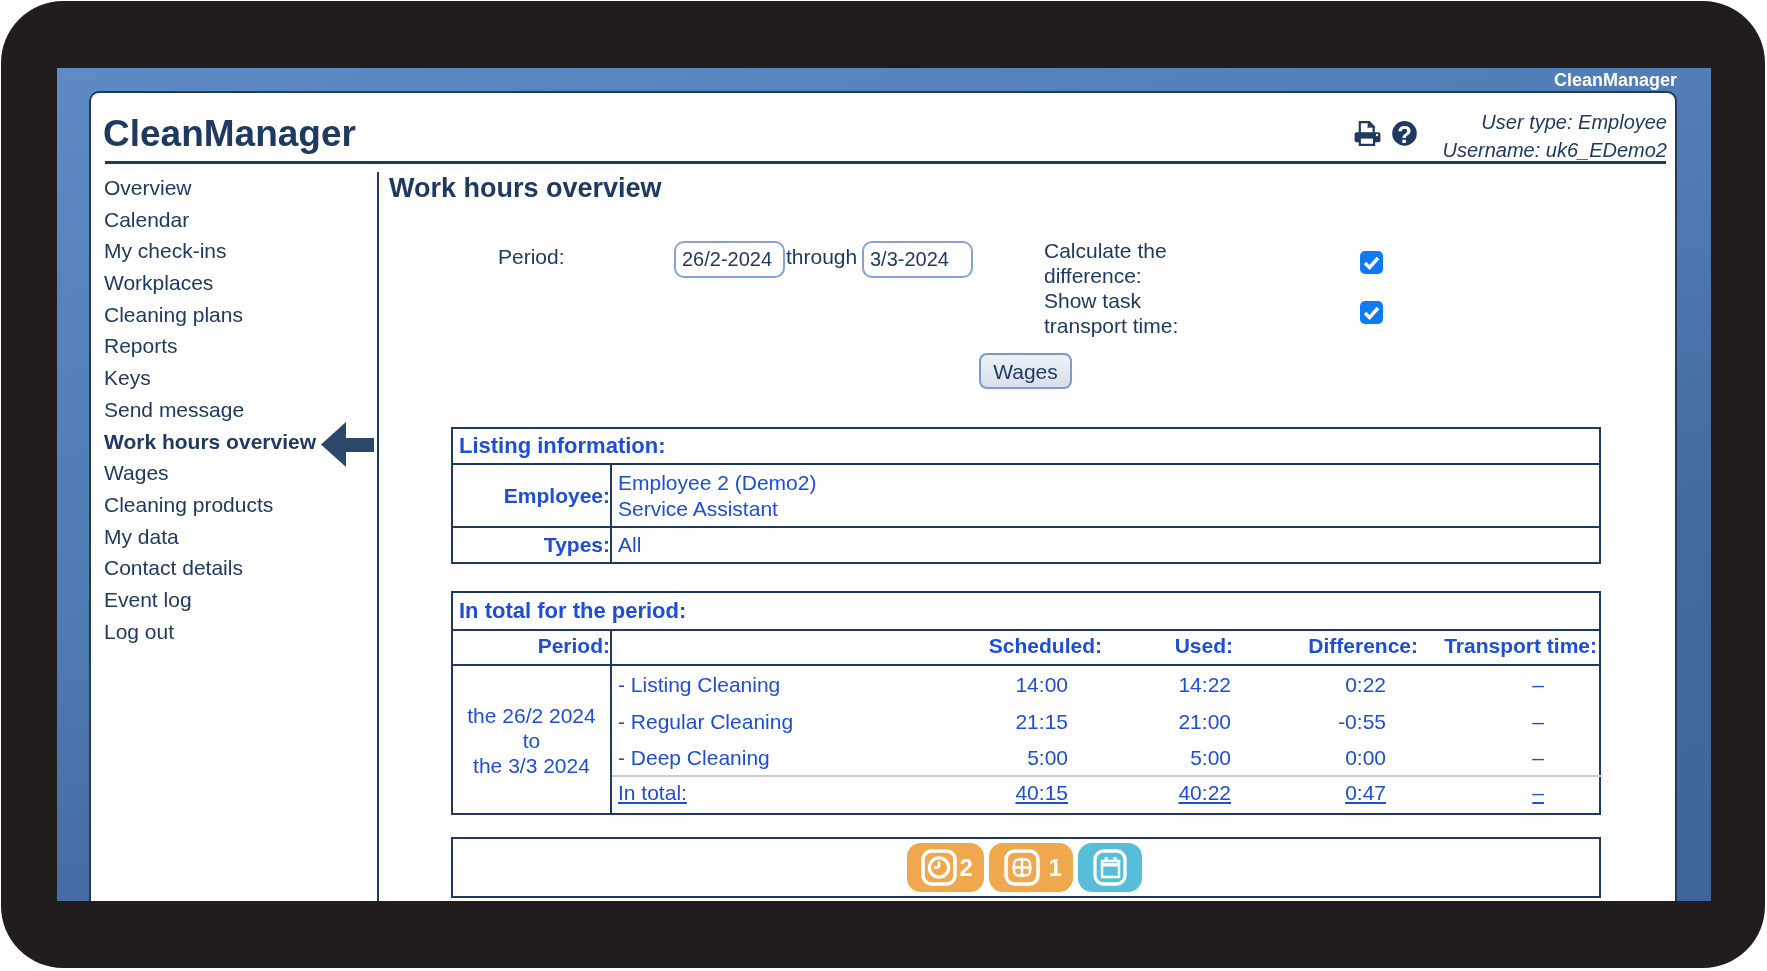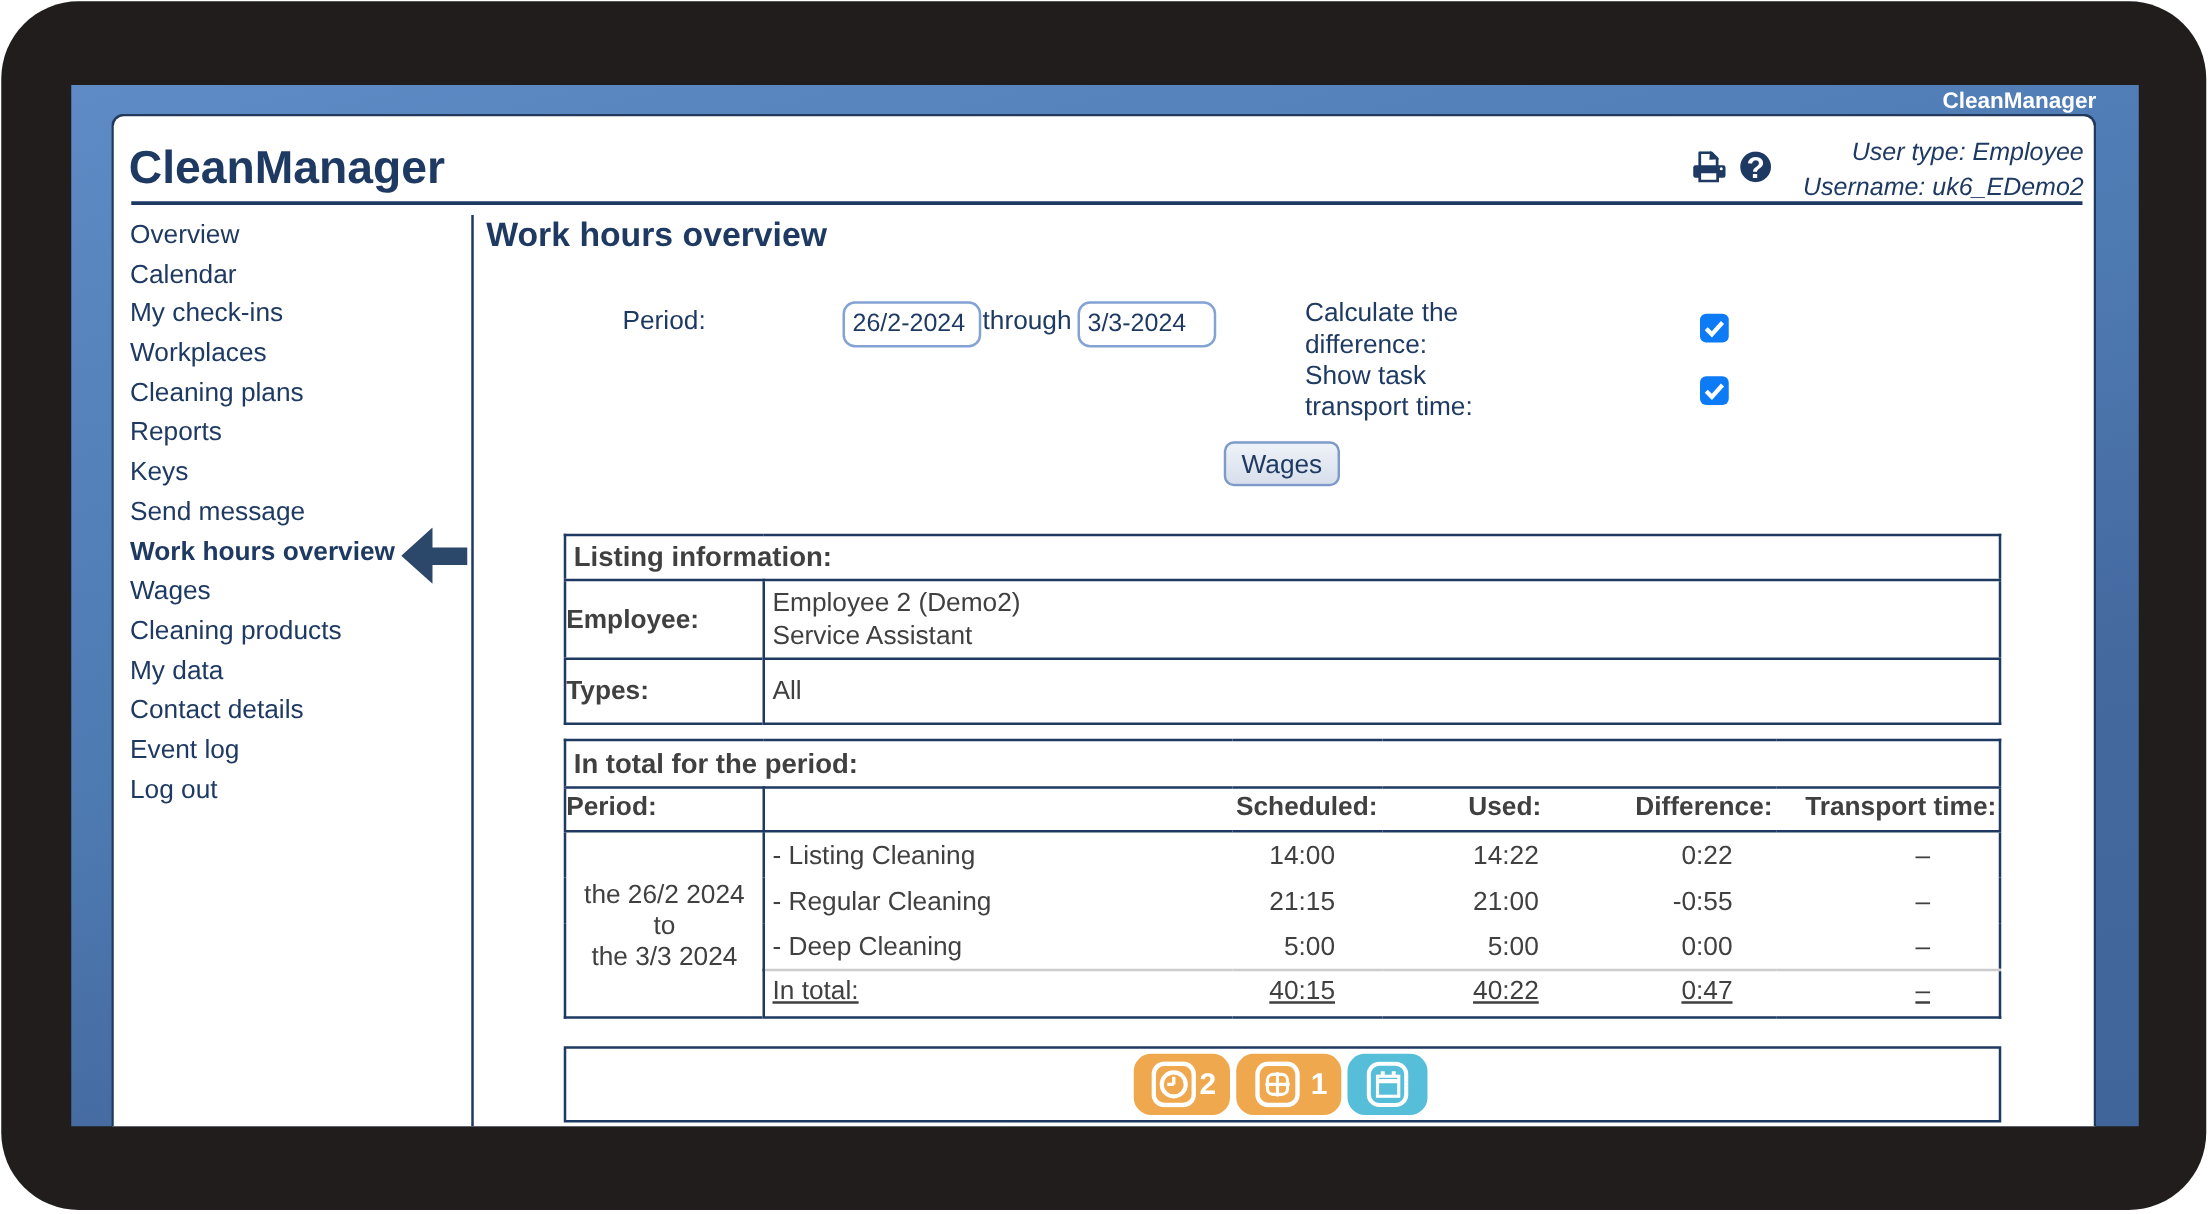--- a/index.html
+++ b/index.html
@@ -27,33 +27,33 @@
   
   .h2 { position:absolute; left:298px; top:80px; font-size:27px; font-weight:bold; }
 
   .lbl { position:absolute; font-size:21px; }
   .inp { position:absolute; width:111px; height:37px; border:2px solid #84a2d4; border-radius:10px; background:#fff;
          font-size:20px; color:#1e3a62; padding-left:6px; display:flex; align-items:center; }
   .chk { position:absolute; width:23px; height:23px; background:#0d7bf5; border-radius:5px; color:#fff; }
   .btn-update { position:absolute; left:888px; top:260px; width:93px; height:36px; border:2px solid #7e9aca; border-radius:8px;
                 background:linear-gradient(#eef2f8, #d8dfeb); font-size:21px; color:#1e3a62; text-align:center; line-height:33px; }
 
-  table { border-collapse:collapse; color:#404040; font-size:21px; table-layout:fixed; }
+  table { border-collapse:collapse; color:#1d4ed8; font-size:21px; table-layout:fixed; }
   .tbl { position:absolute; left:360px; width:1150px; border:2px solid #1e3a62; }
   .tbl th, .tbl td { padding:0; }
   .t1 { top:334px; }
   .t2 { top:498px; }
   .tbl th.tt { text-align:left; font-weight:bold; font-size:22px; padding-left:6px; height:36px; }
   .t1 th.tt { border-bottom:2px solid #1e3a62; }
   .t2 th.tt { border-bottom:2px solid #1e3a62; height:38px; }
-  .tbl td.rh { font-weight:bold; text-align:left; border-right:2px solid #1e3a62; }
+  .tbl td.rh { font-weight:bold; text-align:right; border-right:2px solid #1e3a62; }
   .t1 .row2 td { border-top:2px solid #1e3a62; }
   .tbl td.tv { padding-left:6px; line-height:26px; }
   .t1 tr:nth-child(2) td { height:63px; }
-  .t1 tr:nth-child(3) td { height:52px;margin-left:48px; }
+  .t1 tr:nth-child(3) td { height:36px;margin-left:48px; }
   .t2 .colh td { font-weight:bold; height:35px; padding-top:0; padding-bottom:3px; border-bottom:2px solid #1e3a62; }
   .tbl td.period { border-right:2px solid #1e3a62; text-align:center; line-height:25px; }
   .tbl td.nm { padding-left:6px; }
   .t2 td { height:37px; padding-top:2px; }
   .tbl td.c3, .tbl td.c4, .tbl td.c5, .tbl td.c6 { text-align:right; }
   .tbl td.c3 { padding-right:38px; } .tbl td.c4 { padding-right:5px; } .tbl td.c5 { padding-right:35px; } .tbl td.c6 { padding-right:55px; }
   .t2 .colh td.c3 { padding-right:4px; } .t2 .colh td.c4 { padding-right:3px; } .t2 .colh td.c5 { padding-right:3px; } .t2 .colh td.c6 { padding-right:2px; }
   .t2 .total td { border-top:2px solid #ccc; height:38px; padding-top:0; padding-bottom:4px; }
   .ul { text-decoration:underline; text-decoration-thickness:2px; text-underline-offset:2px; }
 

